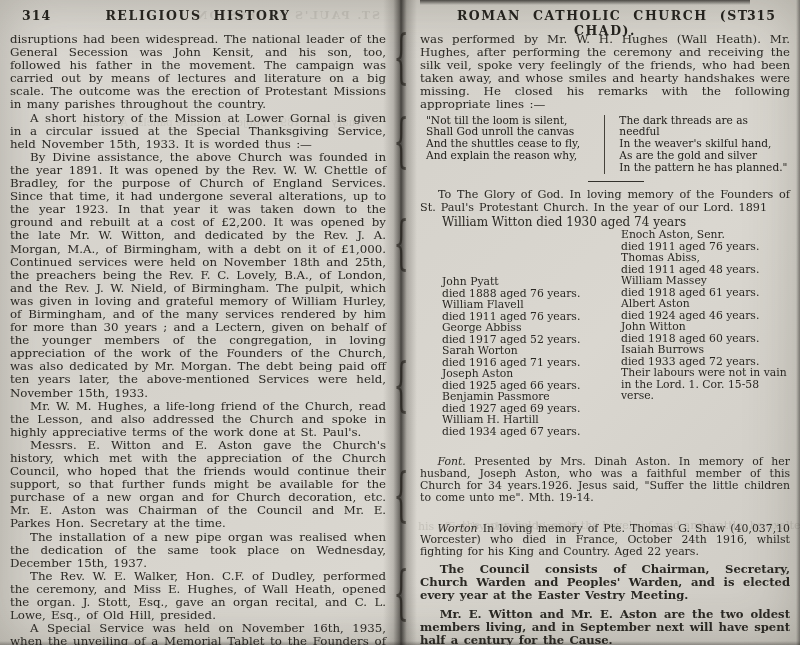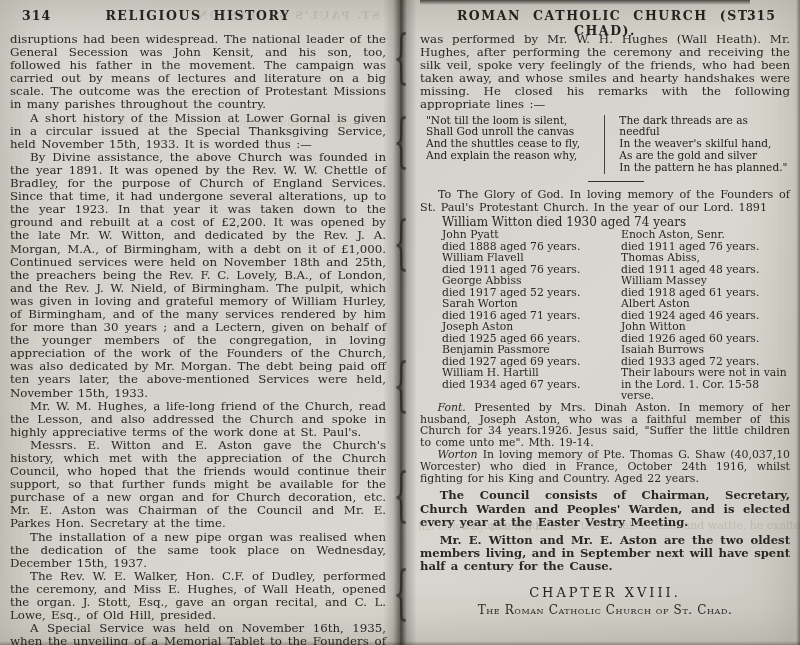--- a/index.html
+++ b/index.html
@@ -43,26 +43,26 @@
                     margin: 7px 0 7px 168px; }
 
   
   .memorial-para { font-size: 11.2px; line-height: 12.5px; text-align: justify;
                    word-spacing: 1.4px; }
   .mem-indent { text-indent: 1.6em; }
   .first-entry { font-size: 12px; line-height: 12.3px; margin: 2px 0 1px 22px; }
 
   .entries { display: flex; margin-top: 1px; }
   .entries-col { width: 50%; }
-  .entries-col-left  { padding-left: 22px; }
+  .entries-col-left  { padding-left: 22px; margin-top: 47px; }
   .entries-col-right { padding-left: 16px; }
   .entry { font-size: 10.8px; line-height: 11.5px; }
 
   .note { font-size: 10.9px; line-height: 11.8px; text-align: justify;
-          word-spacing: 1px; margin-top: 0; text-indent: 1.6em; }
+          word-spacing: 1px; margin-top: 19px; text-indent: 1.6em; }
   .note-label { font-style: italic; }
 
   .late-para { font-size: 11.6px; line-height: 13.2px; text-align: justify;
                word-spacing: 1.4px; margin-top: 5px; text-indent: 1.7em; font-weight: bold; }
 
   
   .chapter-block { margin-top: 11px; text-align: center; }
   .chapter-heading { font-size: 13px; letter-spacing: 3px; color: #25231e; }
   .chapter-subtitle { font-variant: small-caps; font-size: 12px;
                       letter-spacing: 0.6px; margin-top: 3px; color: #2a2823; }
@@ -195,21 +195,21 @@
         <div class="entry">
           <div>William Massey</div>
           <div>died 1918 aged 61 years.</div>
         </div>
         <div class="entry">
           <div>Albert Aston</div>
           <div>died 1924 aged 46 years.</div>
         </div>
         <div class="entry">
           <div>John Witton</div>
-          <div>died 1926 aged 60 years.</div>
+          <div>died 1918 aged 60 years.</div>
         </div>
         <div class="entry">
           <div>Isaiah Burrows</div>
           <div>died 1933 aged 72 years.</div>
         </div>
         <div class="entry">
           <div>Their labours were not in vain</div>
           <div>in the Lord.  1. Cor. 15-58 verse.</div>
         </div>
       </div>

